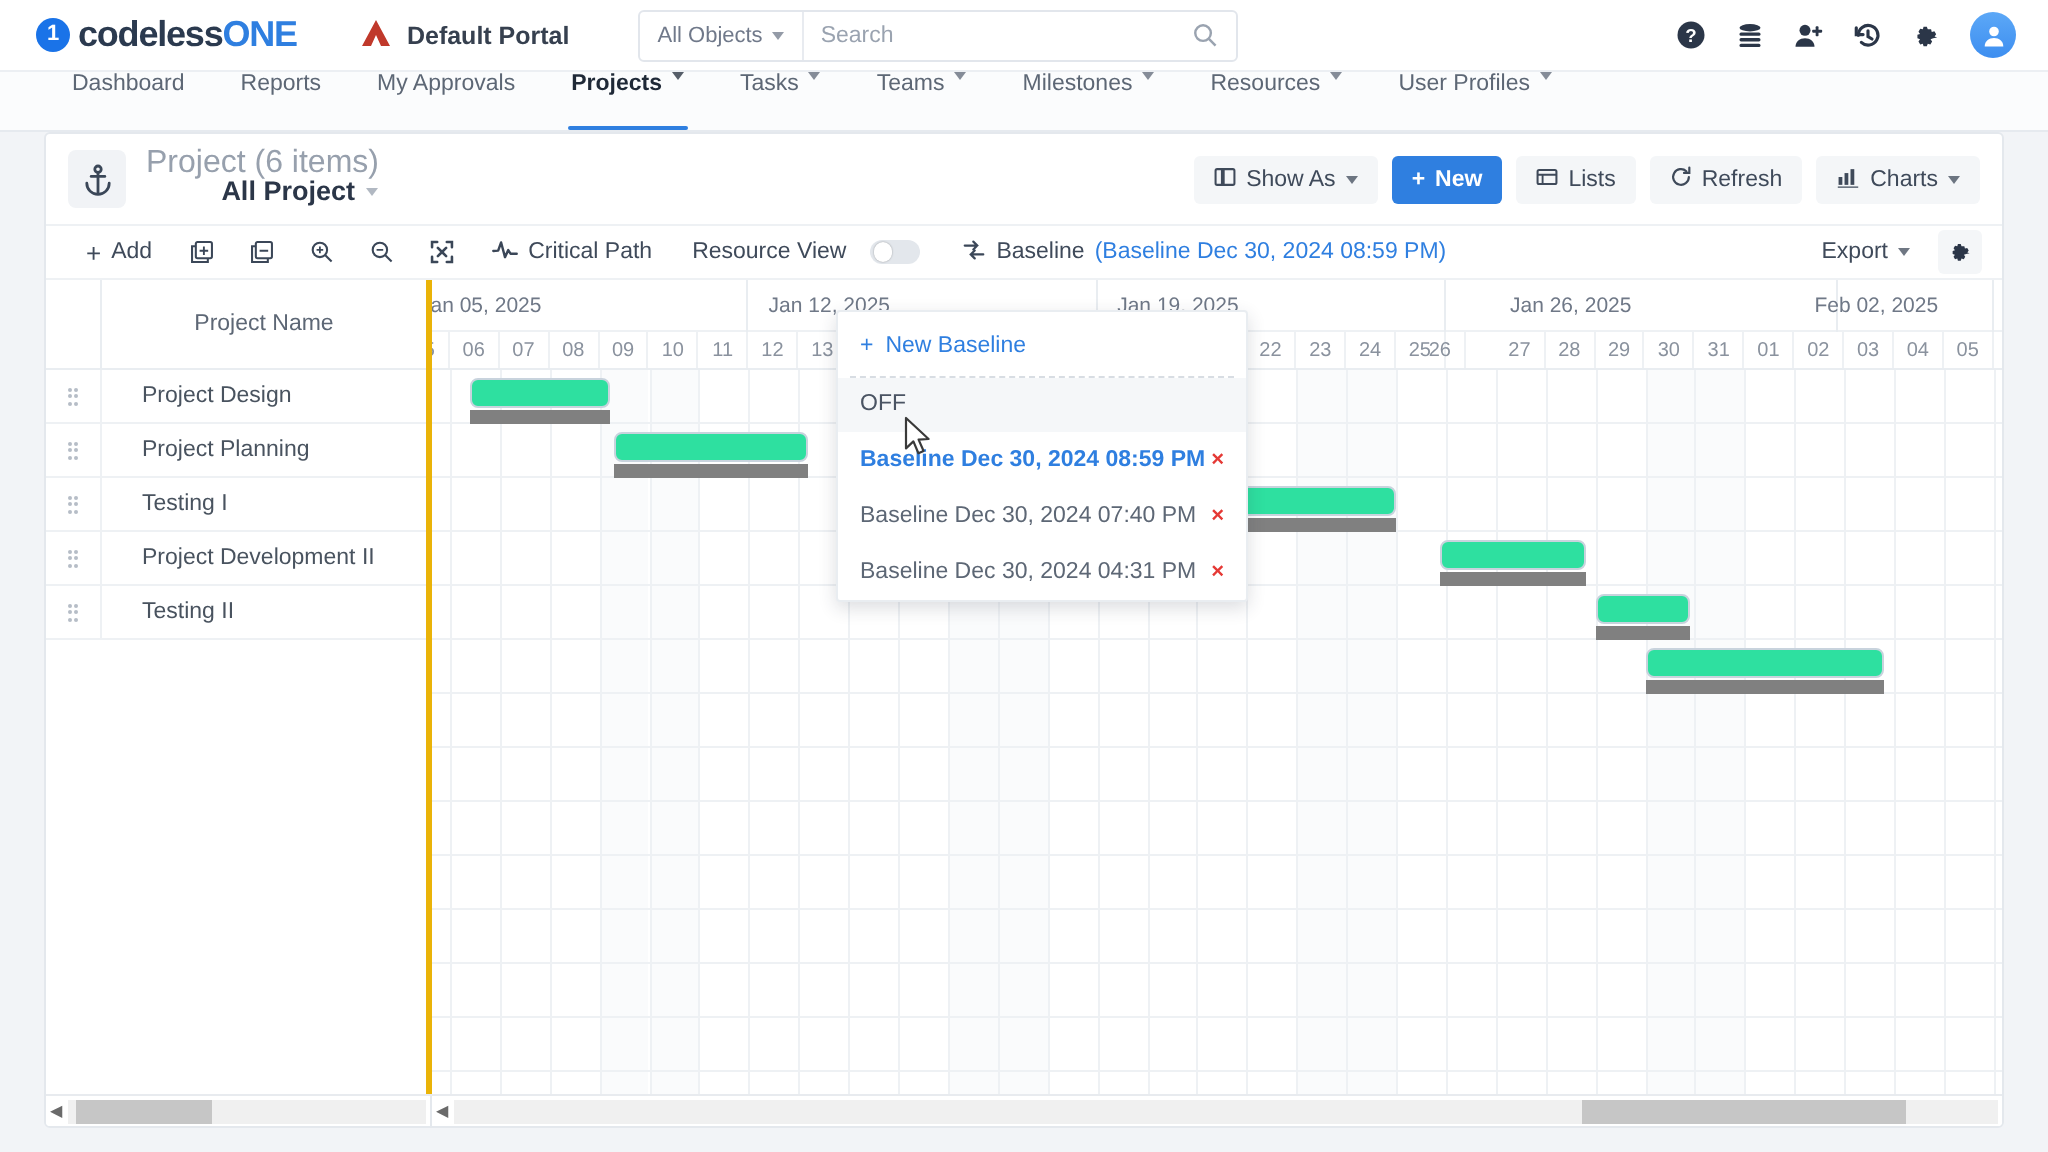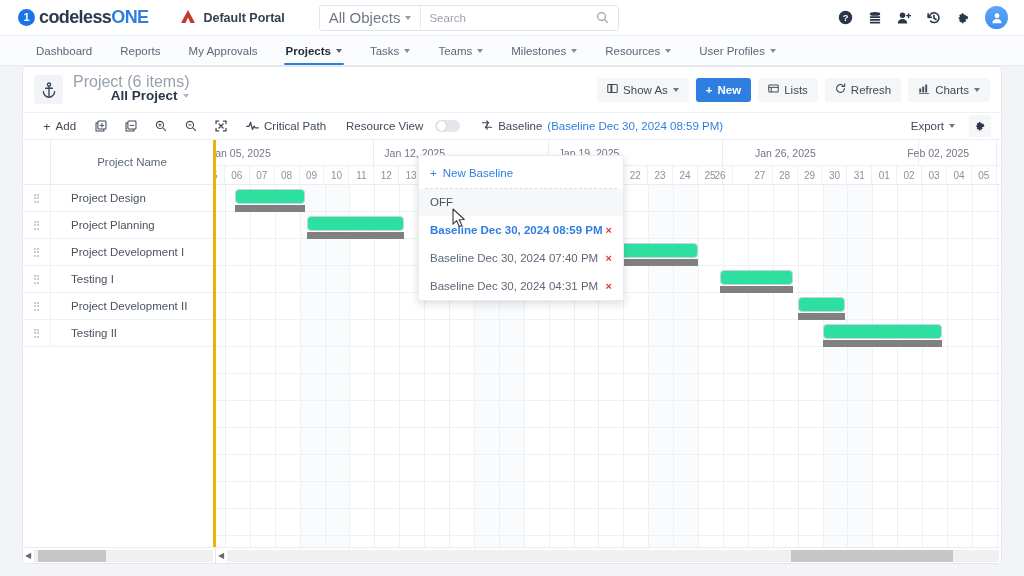--- a/index.html
+++ b/index.html
@@ -30,21 +30,21 @@
   .portal { display:flex; align-items:center; gap:7px; margin-left:32px; }
   .portal-label { font-size:12.5px; font-weight:bold; color:#36404f; }
 
   .searchwrap {
     margin-left:34px; display:flex; align-items:center;
     border:1px solid #e2e6ec; border-radius:3px; height:26px; width:300px;
     background:#fff;
   }
   .objsel {
     display:flex;align-items:center;gap:5px;padding:0 9px;height:100%;
-    border-right:1px solid #e8ebf0; color:#70798a; font-size:15px;white-space:nowrap;
+    border-right:1px solid #e8ebf0; color:#70798a; font-size:11px;white-space:nowrap;
   }
   .searchinput {
     flex:1; border:0; outline:0; padding:0 8px; font-size:11.5px;
     color:#4a5463; font-family:inherit; background:transparent;
   }
   .searchinput::placeholder { color:#9aa3b0; }
   .search-ico { padding-right:9px; color:#9aa3b0; display:flex; }
 
   .topicons { margin-left:auto; display:flex; align-items:center; gap:15px; padding-right:4px; }
   .topicons .ti { color:#2b3648; display:flex; align-items:center; cursor:pointer; }
@@ -53,21 +53,21 @@
     background:linear-gradient(180deg,#5ca8f7,#3d8ef0);
     display:flex;align-items:center;justify-content:center;color:#fff;
   }
 
   
   .nav {
     height:30px; background:#fbfcfd; display:flex; align-items:stretch;
     padding-left:22px; border-bottom:1px solid #e6eaef; position:relative; z-index:35;
   }
   .navitem {
-    display:flex;align-items:center;gap:5px;padding:0 14px;
+    display:flex;gap:5px;padding:0 14px;
     font-size:11.5px; color:#5d6775; cursor:pointer; position:relative;
   }
   .navitem.active { color:#1f2937; font-weight:bold; }
   .navitem.active:after {
     content:""; position:absolute; left:12px; right:12px; bottom:0;
     height:2px; background:#2f7fe0; border-radius:1px;
   }
   .caret { width:0;height:0;border-left:3.2px solid transparent;border-right:3.2px solid transparent;border-top:4px solid currentColor;opacity:.75; }
 
   
@@ -449,33 +449,20 @@
                 <span class="dots">
                   <i></i>
                   <i></i>
                   <i></i>
                   <i></i>
                   <i></i>
                   <i></i>
                 </span>
               </div>
               <div class="name">Project Planning</div>
-            </div>
-            <div class="lp-row">
-              <div class="gutter">
-                <span class="dots">
-                  <i></i>
-                  <i></i>
-                  <i></i>
-                  <i></i>
-                  <i></i>
-                  <i></i>
-                </span>
-              </div>
-              <div class="name">Project Development I</div>
             </div>
             <div class="lp-row">
               <div class="gutter">
                 <span class="dots">
                   <i></i>
                   <i></i>
                   <i></i>
                   <i></i>
                   <i></i>
                   <i></i>

